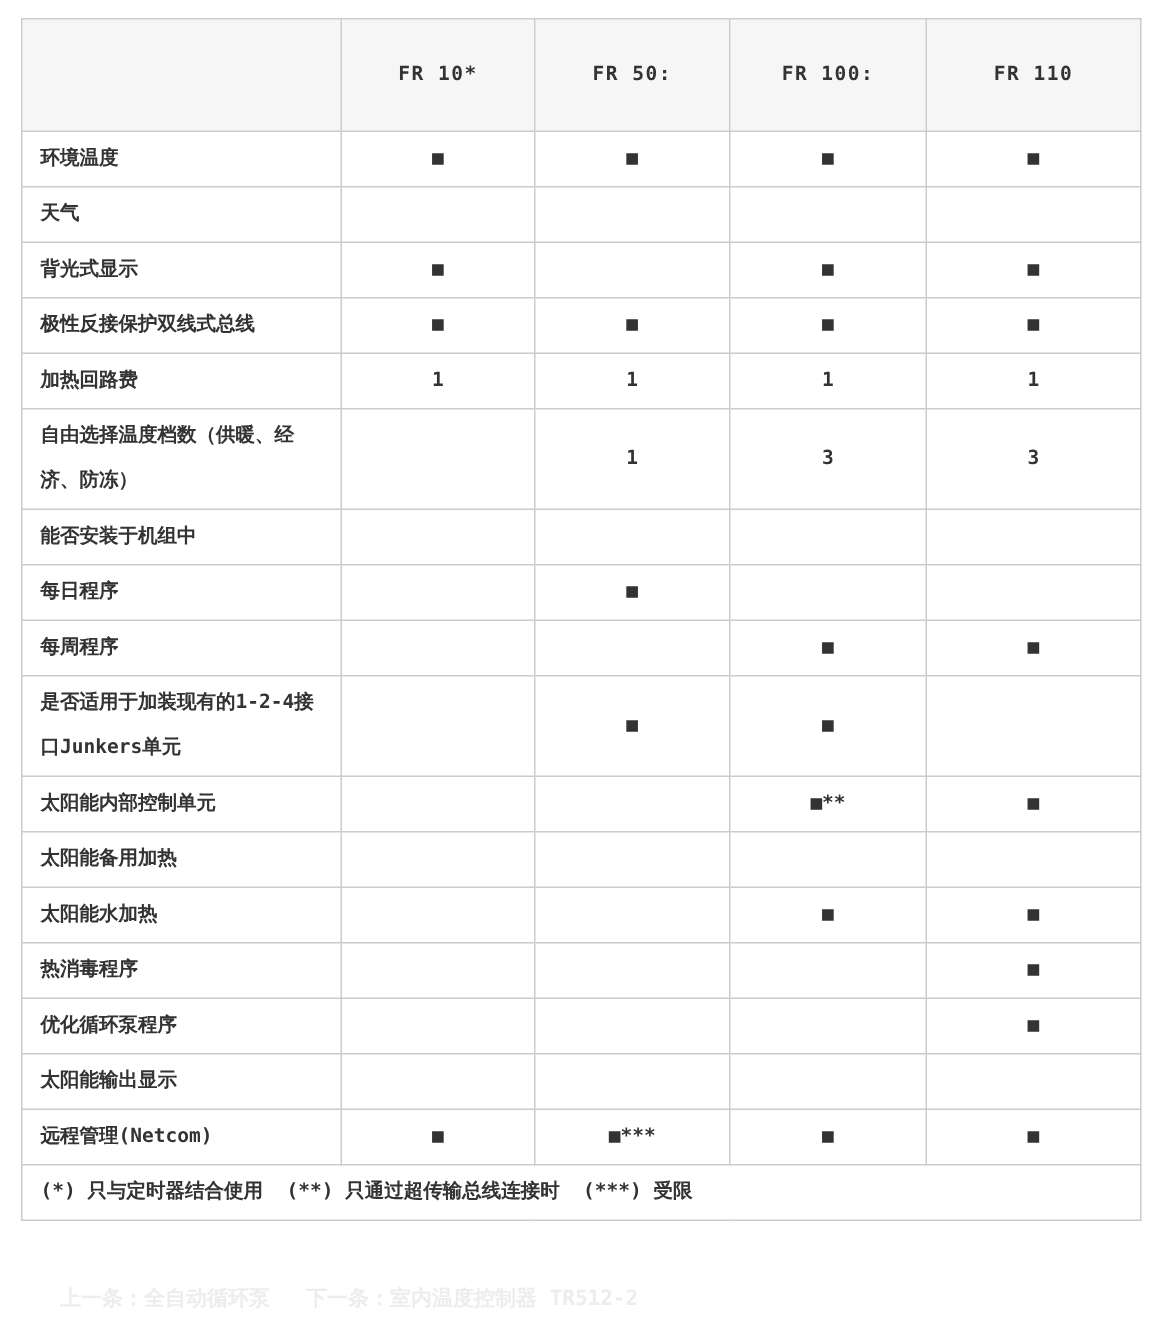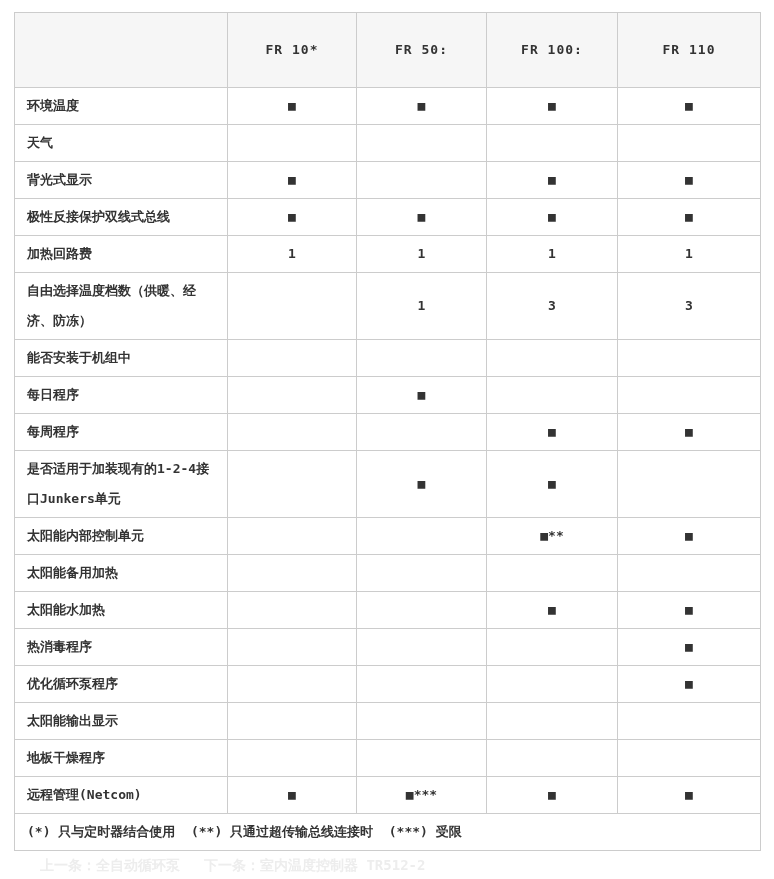--- a/index.html
+++ b/index.html
@@ -190,27 +190,20 @@
         <td class="val">■</td>
       </tr>
       <tr>
         <td class="lbl">太阳能输出显示</td>
         <td class="val"></td>
         <td class="val"></td>
         <td class="val"></td>
         <td class="val"></td>
       </tr>
       <tr>
-        <td class="lbl">地板干燥程序</td>
-        <td class="val"></td>
-        <td class="val"></td>
-        <td class="val"></td>
-        <td class="val"></td>
-      </tr>
-      <tr>
         <td class="lbl">远程管理(Netcom)</td>
         <td class="val">■</td>
         <td class="val">■***</td>
         <td class="val">■</td>
         <td class="val">■</td>
       </tr>
     </tbody>
   <tfoot>
     <tr>
       <td colspan="5" class="lbl footnote-cell">(*) 只与定时器结合使用  (**) 只通过超传输总线连接时  (***) 受限</td>

